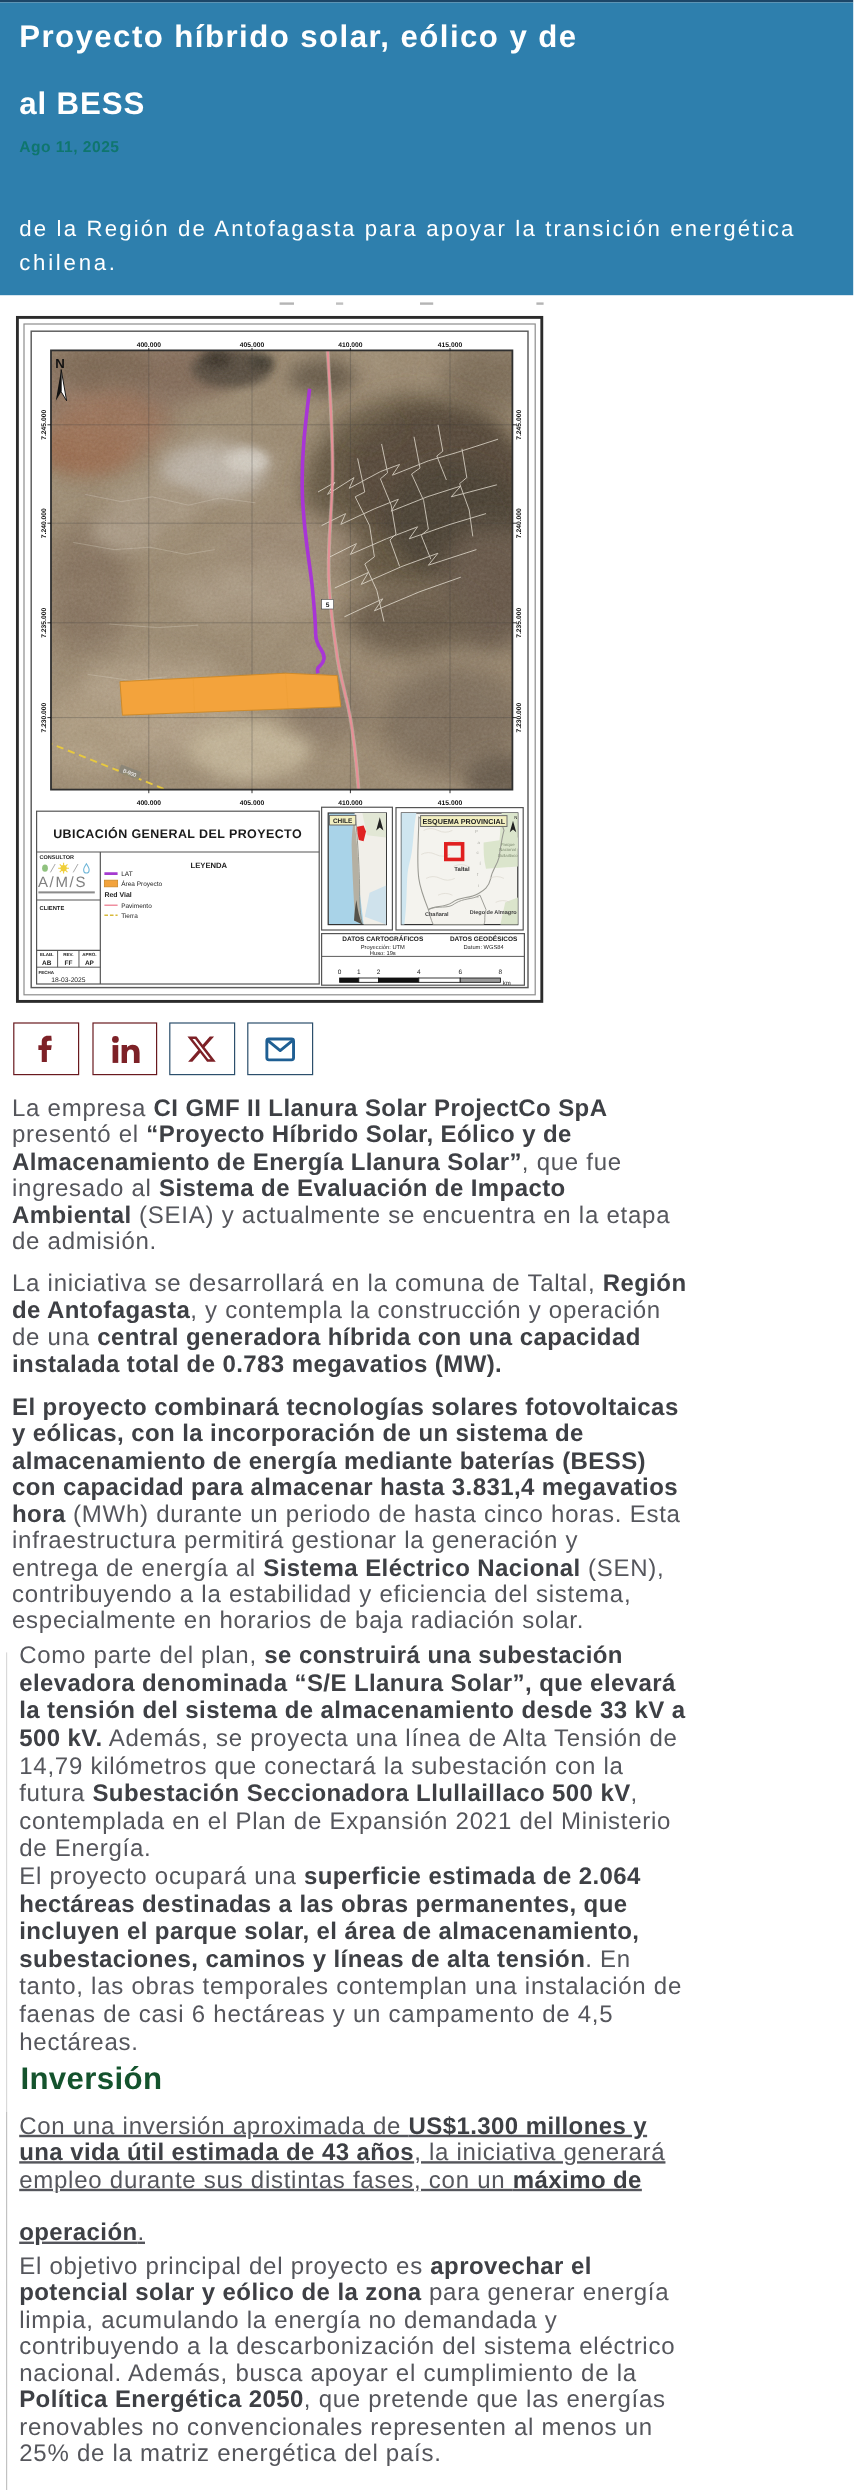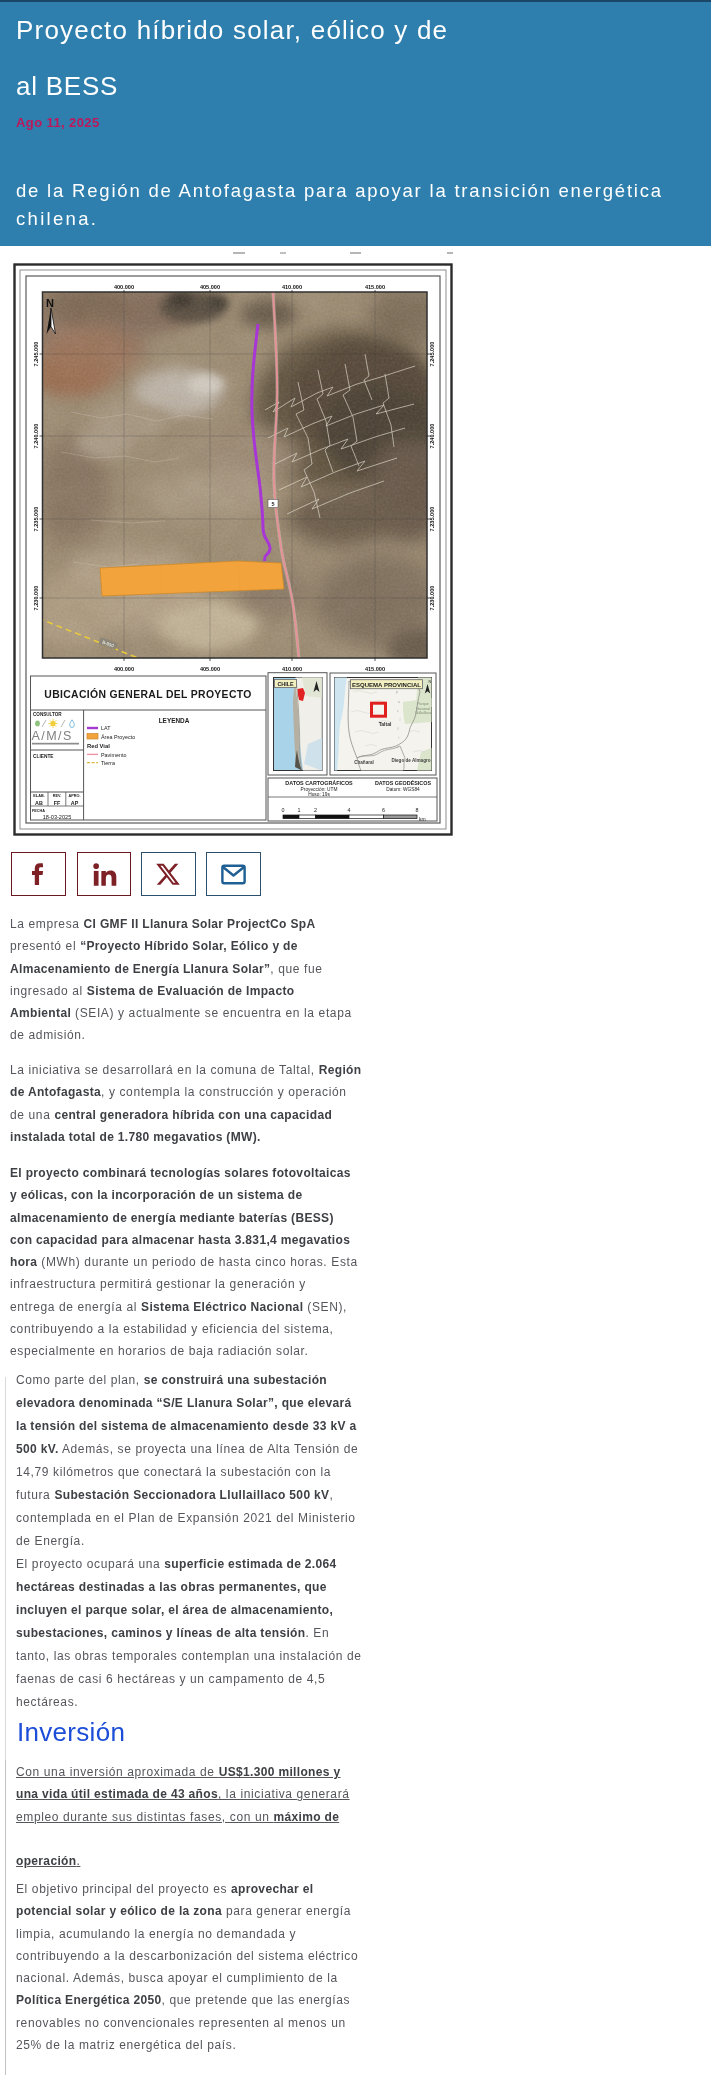--- a/index.html
+++ b/index.html
@@ -1,33 +1,33 @@
 <!DOCTYPE html>
 <html lang="es"><head>
 <meta charset="utf-8">
 <title>Proyecto híbrido solar</title>
 <style>
   html,body{margin:0;padding:0;background:#fff;}
   body{width:716px;height:2075px;position:relative;font-family:"Liberation Sans",sans-serif;overflow:hidden;}
   .abs{position:absolute;}
   b{font-weight:bold;}
-  p.body{font-size:12px;line-height:22.3px;color:#55565c;letter-spacing:0.62px;margin:0;}
+  p.body{font-size:20px;line-height:22.3px;color:#55565c;letter-spacing:0.62px;margin:0;}
   p.body b{color:#3e4045;letter-spacing:0.34px;}
   p.lh23{line-height:23px;}
 </style>
 </head>
 <body>
 
 <div class="abs" style="left:0;top:0;width:711px;height:2px;background:#1c4668;"></div>
 
 <div class="abs" style="left:0;top:2px;width:711px;height:244px;background:#2e7fad;"></div>
 
-<div class="abs" style="left:16px;top:16px;width:700px;font-size:26px;line-height:28px;font-weight:normal;color:#fff;"><span style="letter-spacing:1.2px;">Proyecto híbrido solar, eólico y de</span><br><br><span style="letter-spacing:0.76px;">al BESS</span></div>
-
-<div class="abs" style="left:16px;top:115px;font-size:13px;font-weight:bold;color:#be185d;letter-spacing:0.4px;">Ago 11, 2025</div>
+<div class="abs" style="left:16px;top:16px;width:700px;font-size:26px;line-height:28px;font-weight:bold;color:#fff;"><span style="letter-spacing:1.2px;">Proyecto híbrido solar, eólico y de</span><br><br><span style="letter-spacing:0.76px;">al BESS</span></div>
+
+<div class="abs" style="left:16px;top:115px;font-size:13px;font-weight:bold;color:#0f766e;letter-spacing:0.4px;">Ago 11, 2025</div>
 
 <div class="abs" style="left:16px;top:149px;width:700px;font-size:18.5px;line-height:28px;color:#fff;"><br><span style="letter-spacing:1.8px;">de la Región de Antofagasta para apoyar la transición energética</span><br><span style="letter-spacing:2.3px;">chilena.</span></div>
 
 <div class="abs" style="left:233px;top:252px;width:12px;height:2px;background:#b5b5b5;"></div>
 <div class="abs" style="left:280px;top:252px;width:6px;height:2px;background:#c0c0c0;"></div>
 <div class="abs" style="left:350px;top:252px;width:11px;height:2px;background:#b5b5b5;"></div>
 <div class="abs" style="left:447px;top:252px;width:6px;height:2px;background:#b5b5b5;"></div>
 
 <div class="abs" style="left:13px;top:262px;width:441px;height:575px;">
 <svg width="441" height="575" viewBox="0 0 441 575">
@@ -378,25 +378,25 @@
     <path d="M3.8,6.2 L12,12.8 L20.2,6.2" fill="none" stroke="#1f5f93" stroke-width="2" stroke-linecap="round" stroke-linejoin="round"></path>
   </svg>
 </div>
 
 <div class="abs" style="left:4.5px;top:1377px;width:1px;height:383px;background:#d9d9d9;"></div>
 
 <div class="abs" style="left:4.5px;top:1760px;width:1.5px;height:315px;background:#c2c2c2;"></div>
 
 <p class="body abs" style="left:10px;top:913px;">La empresa <b>CI GMF II Llanura Solar ProjectCo SpA</b><br>presentó el <b>“Proyecto Híbrido Solar, Eólico y de</b><br><b>Almacenamiento de Energía Llanura Solar”</b>, que fue<br>ingresado al <b>Sistema de Evaluación de Impacto</b><br><b>Ambiental</b> (SEIA) y actualmente se encuentra en la etapa<br>de admisión.</p>
 
-<p class="body abs" style="left:10px;top:1059px;">La iniciativa se desarrollará en la comuna de Taltal, <b>Región</b><br><b>de Antofagasta</b>, y contempla la construcción y operación<br>de una <b>central generadora híbrida con una capacidad</b><br><b>instalada total de 1.780 megavatios (MW).</b></p>
+<p class="body abs" style="left:10px;top:1059px;">La iniciativa se desarrollará en la comuna de Taltal, <b>Región</b><br><b>de Antofagasta</b>, y contempla la construcción y operación<br>de una <b>central generadora híbrida con una capacidad</b><br><b>instalada total de 0.783 megavatios (MW).</b></p>
 
 <p class="body abs" style="left:10px;top:1162px;"><b>El proyecto combinará tecnologías solares fotovoltaicas</b><br><b>y eólicas, con la incorporación de un sistema de</b><br><b>almacenamiento de energía mediante baterías (BESS)</b><br><b>con capacidad para almacenar hasta 3.831,4 megavatios</b><br><b>hora</b> (MWh) durante un periodo de hasta cinco horas. Esta<br>infraestructura permitirá gestionar la generación y<br>entrega de energía al <b>Sistema Eléctrico Nacional</b> (SEN),<br>contribuyendo a la estabilidad y eficiencia del sistema,<br>especialmente en horarios de baja radiación solar.</p>
 
 <p class="body lh23 abs" style="left:16px;top:1369px;">Como parte del plan, <b>se construirá una subestación</b><br><b>elevadora denominada “S/E Llanura Solar”, que elevará</b><br><b>la tensión del sistema de almacenamiento desde 33 kV a</b><br><b>500 kV.</b> Además, se proyecta una línea de Alta Tensión de<br>14,79 kilómetros que conectará la subestación con la<br>futura <b>Subestación Seccionadora Llullaillaco 500 kV</b>,<br>contemplada en el Plan de Expansión 2021 del Ministerio<br>de Energía.</p>
 
 <p class="body lh23 abs" style="left:16px;top:1553px;">El proyecto ocupará una <b>superficie estimada de 2.064</b><br><b>hectáreas destinadas a las obras permanentes, que</b><br><b>incluyen el parque solar, el área de almacenamiento,</b><br><b>subestaciones, caminos y líneas de alta tensión</b>. En<br>tanto, las obras temporales contemplan una instalación de<br>faenas de casi 6 hectáreas y un campamento de 4,5<br>hectáreas.</p>
 
-<div class="abs" style="left:17px;top:1717px;font-size:26px;font-weight:normal;color:#1d4ed8;letter-spacing:0.3px;">Inversión</div>
+<div class="abs" style="left:17px;top:1717px;font-size:26px;font-weight:bold;color:#14532d;letter-spacing:0.3px;">Inversión</div>
 
 <p class="body abs" style="left:16px;top:1761px;text-decoration:underline;">Con una inversión aproximada de <b>US$1.300 millones y</b><br><b>una vida útil estimada de 43 años</b>, la iniciativa generará<br>empleo durante sus distintas fases, con un <b>máximo de</b><br><br><b>operación</b>.</p>
 
 <p class="body abs" style="left:16px;top:1878px;">El objetivo principal del proyecto es <b>aprovechar el</b><br><b>potencial solar y eólico de la zona</b> para generar energía<br>limpia, acumulando la energía no demandada y<br>contribuyendo a la descarbonización del sistema eléctrico<br>nacional. Además, busca apoyar el cumplimiento de la<br><b>Política Energética 2050</b>, que pretende que las energías<br>renovables no convencionales representen al menos un<br>25% de la matriz energética del país.</p>
 
 </body></html>

